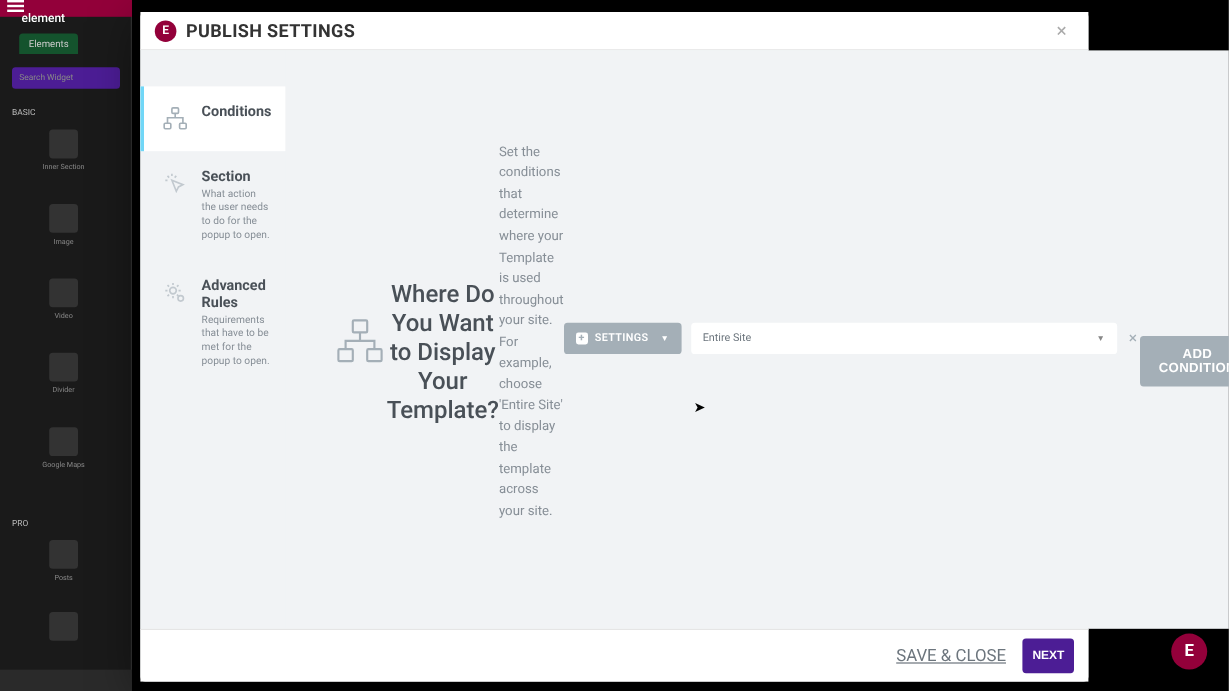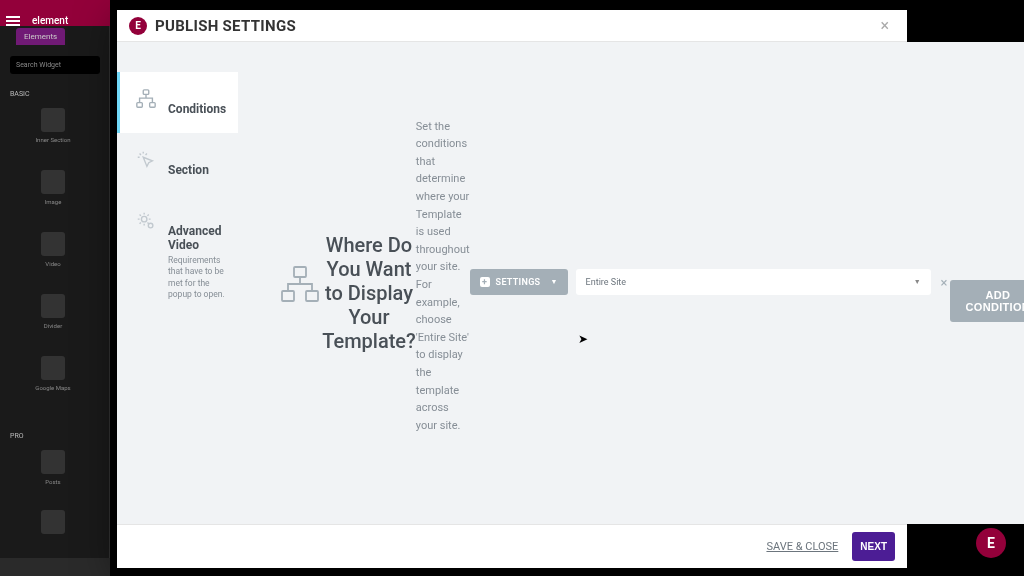--- a/index.html
+++ b/index.html
@@ -16,31 +16,32 @@
   top: 0; left: 0;
   width: 110px;
   height: 100%;
   background: #1a1a1a;
   border-right: 1px solid #333;
 }
 .bg-topbar {
   position: absolute;
   top: 0; left: 0;
   width: 110px;
-  height: 26px;
+  height: 14px;
   background: #93003a;
   display: flex;
-  align-items: flex-end;
+  align-items: flex-start;
   padding-left: 6px;
+  flex-direction: column;
 }
 .hamburger { width: 14px; display: flex; flex-direction: column; gap: 2px; }
 .hamburger span { height: 2px; background: #fff; }
 .brand { color: #fff; font-size: 10px; font-weight: 500; margin-left: 12px; }
-.bg-tab { position: absolute; top: 28px; left: 16px; color: #ccc; font-size: 8px; background: #701a75; padding: 4px 8px; border-radius: 3px 3px 0 0; }
-.bg-search { position: absolute; top: 56px; left: 10px; width: 90px; height: 18px; background: #000000; border-radius: 3px; display: flex; align-items: center; padding: 0 6px; color: #888; font-size: 7px; }
+.bg-tab { position: absolute; top: 28px; left: 16px; color: #ccc; font-size: 8px; background: #14532d; padding: 4px 8px; border-radius: 3px 3px 0 0; }
+.bg-search { position: absolute; top: 56px; left: 10px; width: 90px; height: 18px; background: #4c1d95; border-radius: 3px; display: flex; align-items: center; padding: 0 6px; color: #888; font-size: 7px; }
 .bg-section-label { position: absolute; color: #bbb; font-size: 7px; text-transform: uppercase; left: 10px; }
 .bg-widget { position: absolute; width: 50px; text-align: center; color: #888; font-size: 6px; }
 .bg-widget .wicon { width: 24px; height: 24px; margin: 0 auto 4px; background: #333; border-radius: 3px; }
 .bg-bottom { position: absolute; bottom: 0; left: 0; width: 110px; height: 18px; background: #2a2a2a; }
 
 .fab {
   position: absolute;
   right: 18px;
   bottom: 18px;
   width: 30px; height: 30px;
@@ -88,21 +89,21 @@
   padding: 14px 12px 14px 14px;
   gap: 10px;
   cursor: pointer;
   border-left: 3px solid transparent;
 }
 .sidebar-item.active {
   background: #fff;
   border-left: 3px solid #71d7f7;
 }
 .sidebar-icon { width: 24px; height: 24px; flex-shrink: 0; display: flex; align-items: flex-start; justify-content: center; margin-top: 2px; }
-.sidebar-text { flex: 1; margin-top: 16px; }
+.sidebar-text { flex: 1; }
 .sidebar-heading { font-size: 12px; font-weight: 700; color: #495057; margin-bottom: 3px; }
 .sidebar-desc { font-size: 8.5px; color: #868e96; line-height: 1.35; }
 
 .main { flex: 1; background: #f1f3f5; padding: 56px 40px 20px; display: flex; flex-direction: row; align-items: center; }
 .hero-icon { margin-bottom: 28px; }
 .main-title { font-size: 20px; font-weight: 500; color: #495057; margin-bottom: 16px; text-align: center; }
 .main-desc { font-size: 11px; color: #868e96; text-align: left; line-height: 1.6; margin-bottom: 50px; max-width: 440px; }
 
 .condition-row { display: flex; align-items: center; gap: 8px; margin-bottom: 38px; }
 .include-btn {
@@ -140,21 +141,21 @@
 .modal-footer {
   height: 44px;
   background: #fff;
   display: flex;
   align-items: center;
   justify-content: flex-end;
   padding: 0 12px;
   gap: 14px;
   border-top: 1px solid #e5e5e5;
 }
-.save-close { font-size: 11px; color: #6c757d; text-decoration: underline; cursor: pointer; }
+.save-close { font-size: 14px; color: #6c757d; text-decoration: underline; cursor: pointer; }
 .next-btn {
   background: #4c1d95; color: #fff;
   font-size: 10px; font-weight: 700;
   padding: 9px 8px;
   border-radius: 3px;
   border: none;
   cursor: pointer;
 }
 
 .cursor {
@@ -224,33 +225,34 @@
 
       <div class="sidebar-item">
         <div class="sidebar-icon">
           <svg width="22" height="22" viewBox="0 0 24 24" fill="none" stroke="#c2c9cf" stroke-width="1.5">
               <path d="M9 3v2M5 5l1.5 1.5M3 9h2M13 5l-1.5 1.5"></path>
               <path d="M9 9l10 4-4 2-2 4z"></path>
             </svg>
         </div>
         <div class="sidebar-text">
           <div class="sidebar-heading">Section</div>
+          <div class="sidebar-desc">What action the user needs to do for the popup to open.</div>
         </div>
       </div>
 
       <div class="sidebar-item">
         <div class="sidebar-icon">
           <svg width="22" height="22" viewBox="0 0 24 24" fill="none" stroke="#c2c9cf" stroke-width="1.5">
               <circle cx="10" cy="10" r="3"></circle>
               <path d="M10 3v2M10 15v2M3 10h2M15 10h2M5 5l1.4 1.4M13.6 13.6L15 15M5 15l1.4-1.4M13.6 6.4L15 5"></path>
               <circle cx="17" cy="17" r="2.5"></circle>
             </svg>
         </div>
         <div class="sidebar-text">
-          <div class="sidebar-heading">Advanced Video</div>
+          <div class="sidebar-heading">Advanced Rules</div>
           <div class="sidebar-desc">Requirements that have to be met for the popup to open.</div>
         </div>
       </div>
 
     </div>
 
     <div class="main">
       <div class="hero-icon">
         <svg width="44" height="40" viewBox="0 0 44 40" fill="none" stroke="#a4afb7" stroke-width="1.8">
             <rect x="16" y="2" width="12" height="10" rx="1"></rect>

